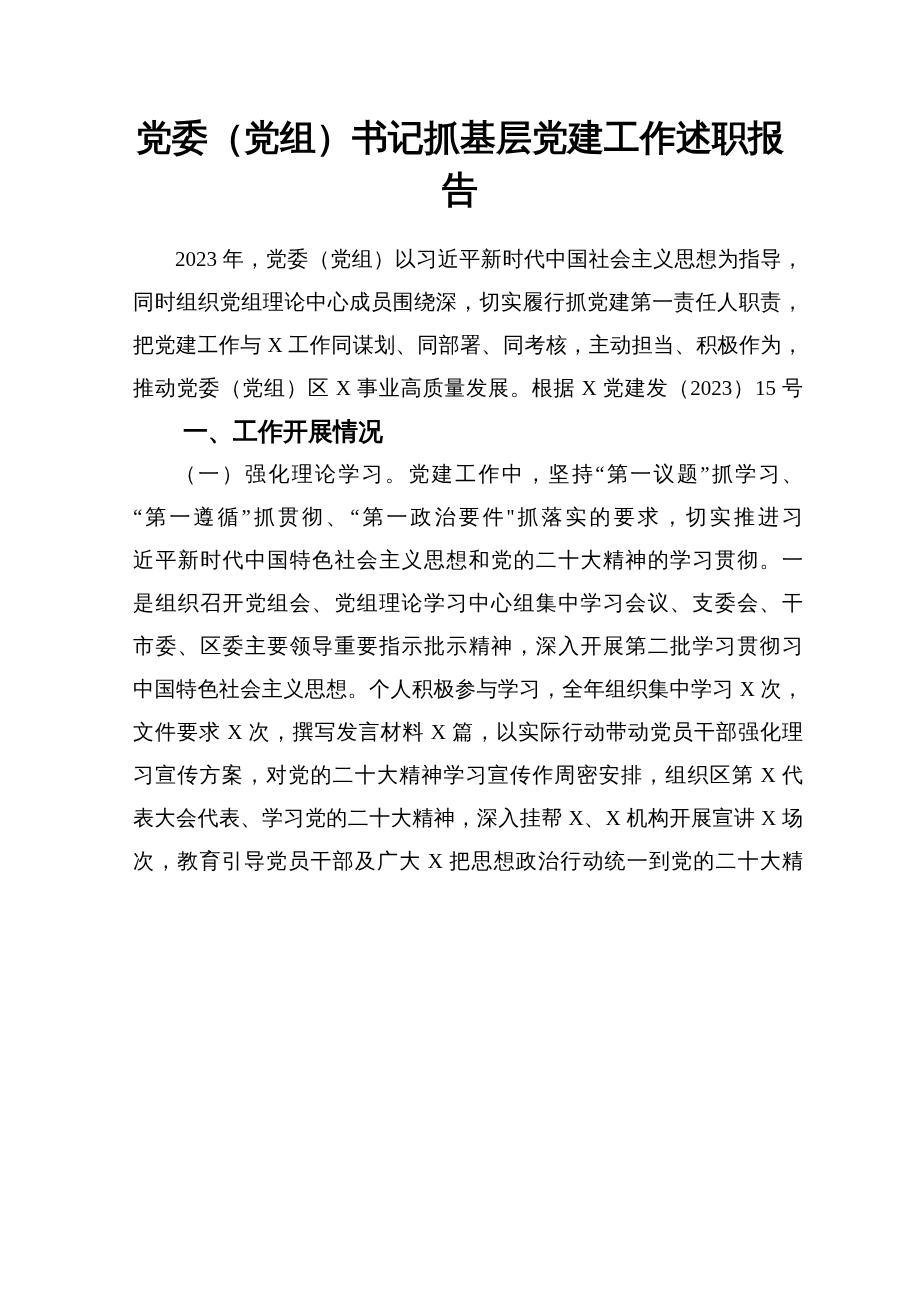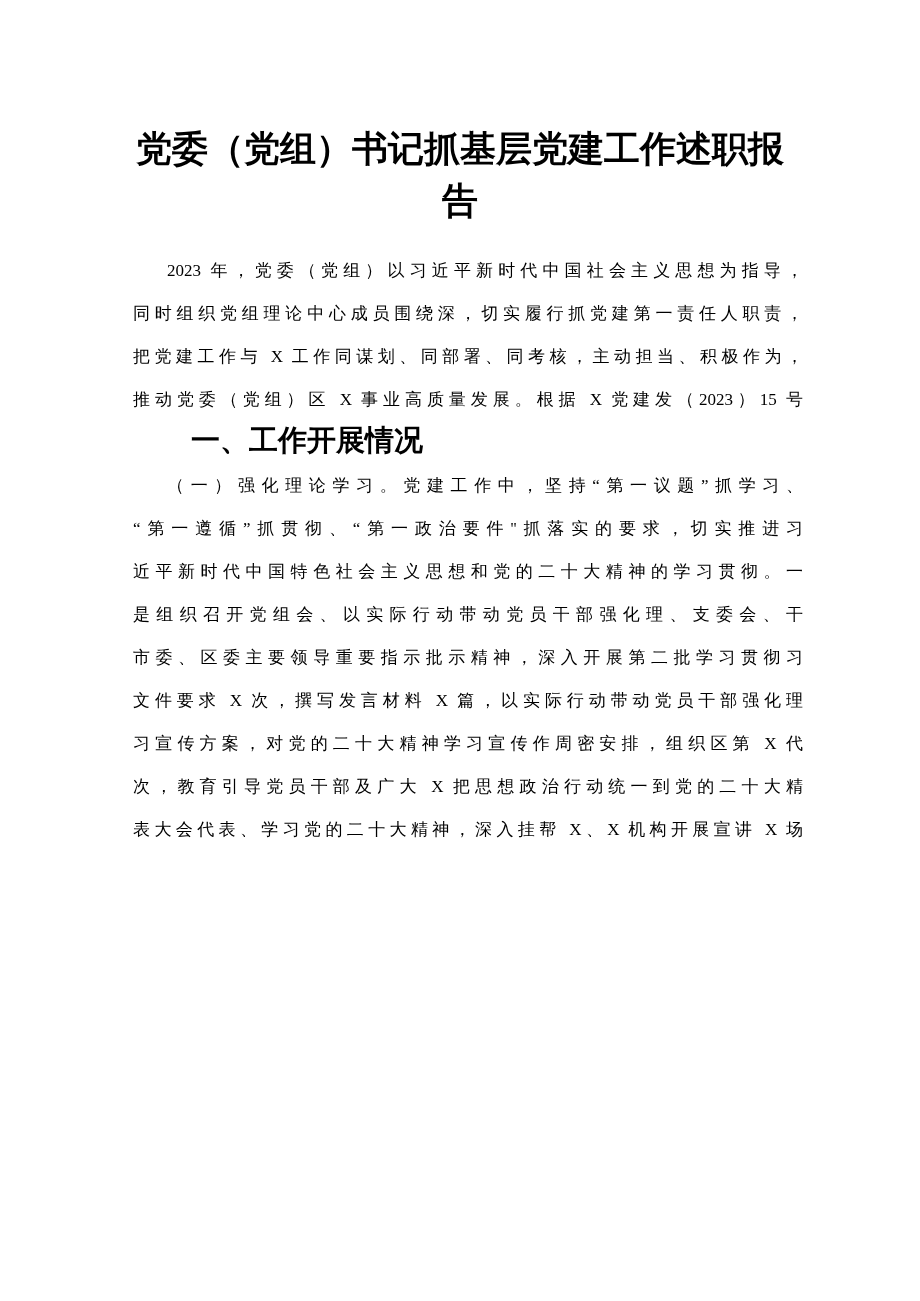--- a/index.html
+++ b/index.html
@@ -13,69 +13,70 @@
     height: 1301px;
     background: #ffffff;
     color: #000000;
     box-sizing: border-box;
     padding-top: 112px;
     overflow: hidden;
     font-family: "Liberation Serif", "DejaVu Serif", serif;
   }
   .doc-title {
     width: 660px;
-    margin: 11px auto;
+    margin: 0 auto;
     font-family: "Liberation Sans", "DejaVu Sans", sans-serif;
     font-weight: bold;
     font-size: 36px;
     line-height: 52px;
     text-align: center;
     letter-spacing: 0;
   }
   .doc-body {
     margin-top: 22px;
     padding-left: 133px;
     padding-right: 117px; 
   }
   .line {
-    font-size: 17px;
+    font-size: 21px;
     line-height: 43px;
     height: 43px;
     white-space: normal;
     overflow: hidden;
     text-align: left;
   }
   .line.fill {
     text-align: justify;
     text-align-last: justify;
     text-justify: inter-character;
   }
   .line.indent {
     text-indent: 2em;
   }
   .line.heading {
-    font-family: Liberation Mono, monospace;
+    font-family: Liberation Serif, serif;
     font-weight: bold;
-    font-size: 29px;
+    font-size: 25px;
   }
 </style>
 </head>
 <body>
 
 <div class="page">
   <h1 class="doc-title">党委（党组）书记抓基层党建工作述职报告</h1>
   <div class="doc-body">
       <div class="line indent fill">2023 年，党委（党组）以习近平新时代中国社会主义思想为指导，</div>
       <div class="line fill">同时组织党组理论中心成员围绕深，切实履行抓党建第一责任人职责，</div>
       <div class="line fill">把党建工作与 X 工作同谋划、同部署、同考核，主动担当、积极作为，</div>
       <div class="line fill">推动党委（党组）区 X 事业高质量发展。根据 X 党建发（2023）15 号</div>
       <div class="line heading indent">一、工作开展情况</div>
       <div class="line indent fill">（一）强化理论学习。党建工作中，坚持“第一议题”抓学习、</div>
       <div class="line fill">“第一遵循”抓贯彻、“第一政治要件''抓落实的要求，切实推进习</div>
       <div class="line fill">近平新时代中国特色社会主义思想和党的二十大精神的学习贯彻。一</div>
-      <div class="line fill">是组织召开党组会、以实际行动带动党员干部强化理、支委会、干</div>
+      <div class="line fill">是组织召开党组会、党组理论学习中心组集中学习会议、支委会、干</div>
       <div class="line fill">市委、区委主要领导重要指示批示精神，深入开展第二批学习贯彻习</div>
+      <div class="line fill">中国特色社会主义思想。个人积极参与学习，全年组织集中学习 X 次，</div>
       <div class="line fill">文件要求 X 次，撰写发言材料 X 篇，以实际行动带动党员干部强化理</div>
       <div class="line fill">习宣传方案，对党的二十大精神学习宣传作周密安排，组织区第 X 代</div>
+      <div class="line fill">表大会代表、学习党的二十大精神，深入挂帮 X、X 机构开展宣讲 X 场</div>
       <div class="line fill">次，教育引导党员干部及广大 X 把思想政治行动统一到党的二十大精</div>
-      <div class="line fill">表大会代表、学习党的二十大精神，深入挂帮 X、X 机构开展宣讲 X 场</div>
     </div>
 </div>
 
 </body></html>

